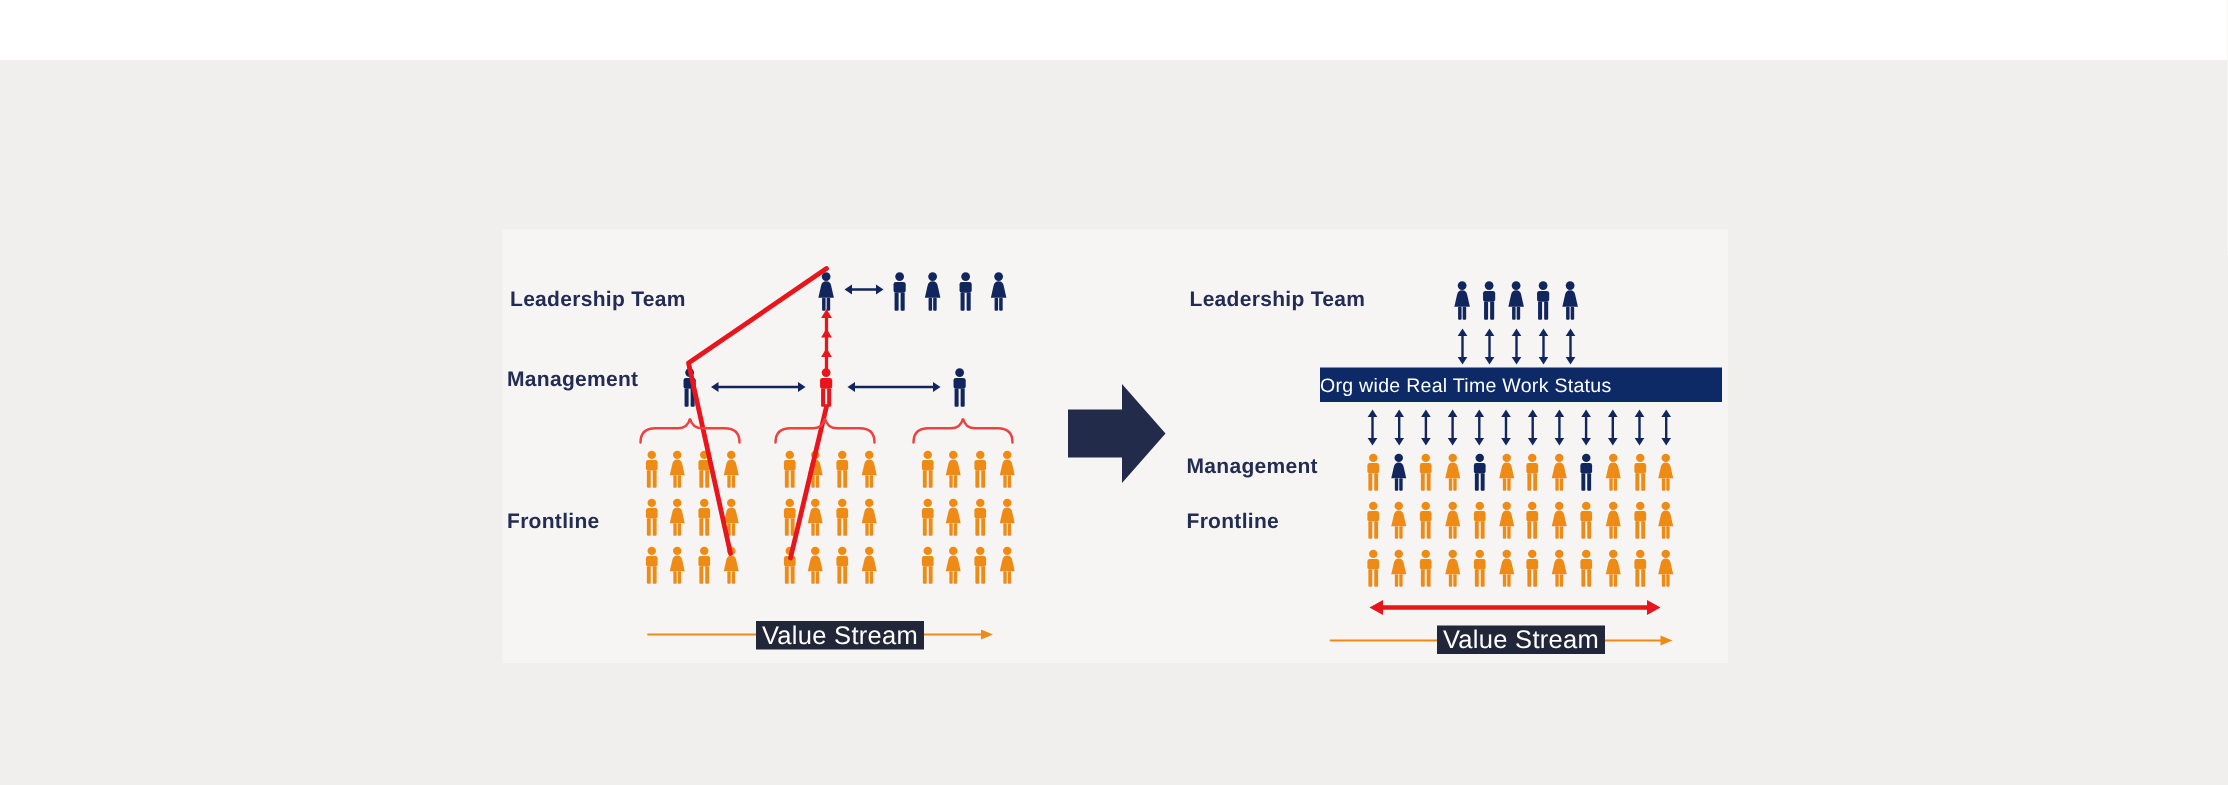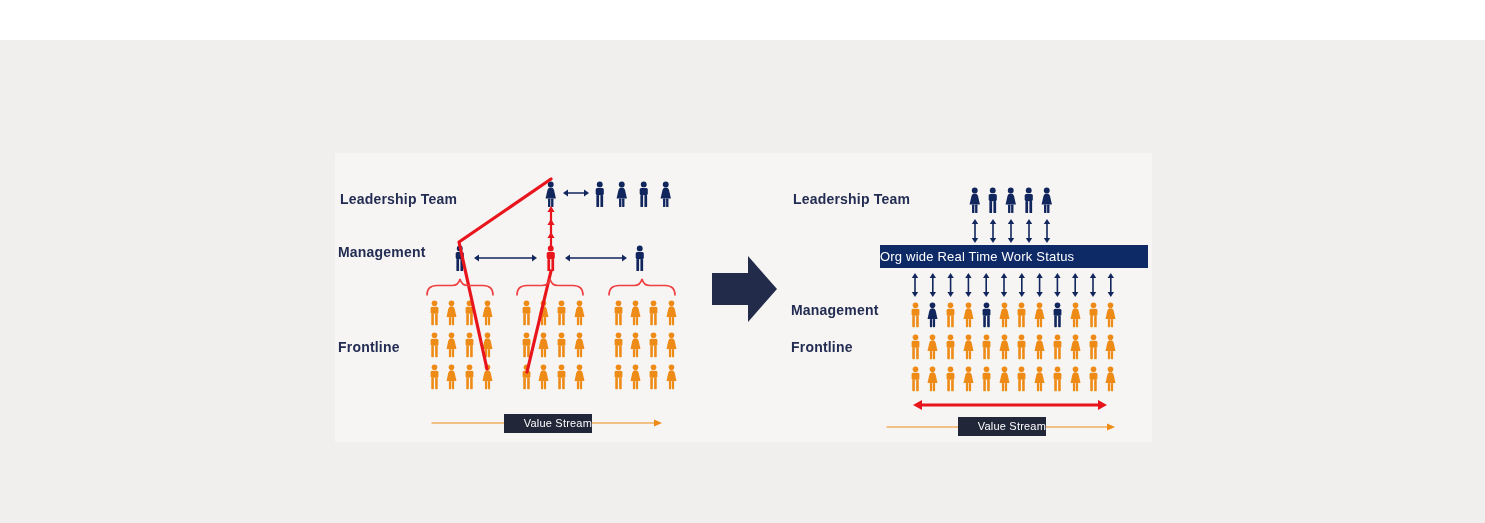--- a/index.html
+++ b/index.html
@@ -5,22 +5,22 @@
   html,body{margin:0;padding:0;}
   body{font-family:"Liberation Sans",sans-serif;}
   #canvas{position:relative;width:1485px;height:523px;background:var(--bg,#f0efed);overflow:hidden;margin-top:40px;}
   #panel{position:absolute;left:335px;top:113px;width:817px;height:289px;background:var(--panel,#f6f5f3);}
   .layer{position:absolute;left:0;top:0;width:1485px;height:523px;}
   .person{position:absolute;line-height:0;}
   .person svg{display:block;}
   .tier-label{position:absolute;font-size:14px;font-weight:bold;color:var(--label,#232c52);letter-spacing:.2px;white-space:nowrap;}
   #status-banner{position:absolute;left:880px;top:205px;width:268px;height:23px;background:var(--banner-bg,#0d2a66);
     color:#fff;font-size:13px;line-height:23px;letter-spacing:.2px;}
-  .value-box{position:absolute;width:88px;height:19px;background:var(--value-box-bg,#212639);color:#fff;
-    font-size:11px;text-align:right;line-height:19px;letter-spacing:.2px;}
+  .value-box{position:absolute;width:112px;height:19px;background:var(--value-box-bg,#212639);color:#fff;
+    font-size:17px;text-align:center;line-height:19px;letter-spacing:.2px;}
   #vs-left{left:504px;top:374px;}
   #vs-right{left:958px;top:377px;}
   svg.overlay{position:absolute;left:0;top:0;}
 </style>
 </head>
 <body>
 
 <svg width="0" height="0" style="position:absolute" aria-hidden="true">
   <defs>
     <symbol id="sym-male" viewBox="0 0 30 60">

